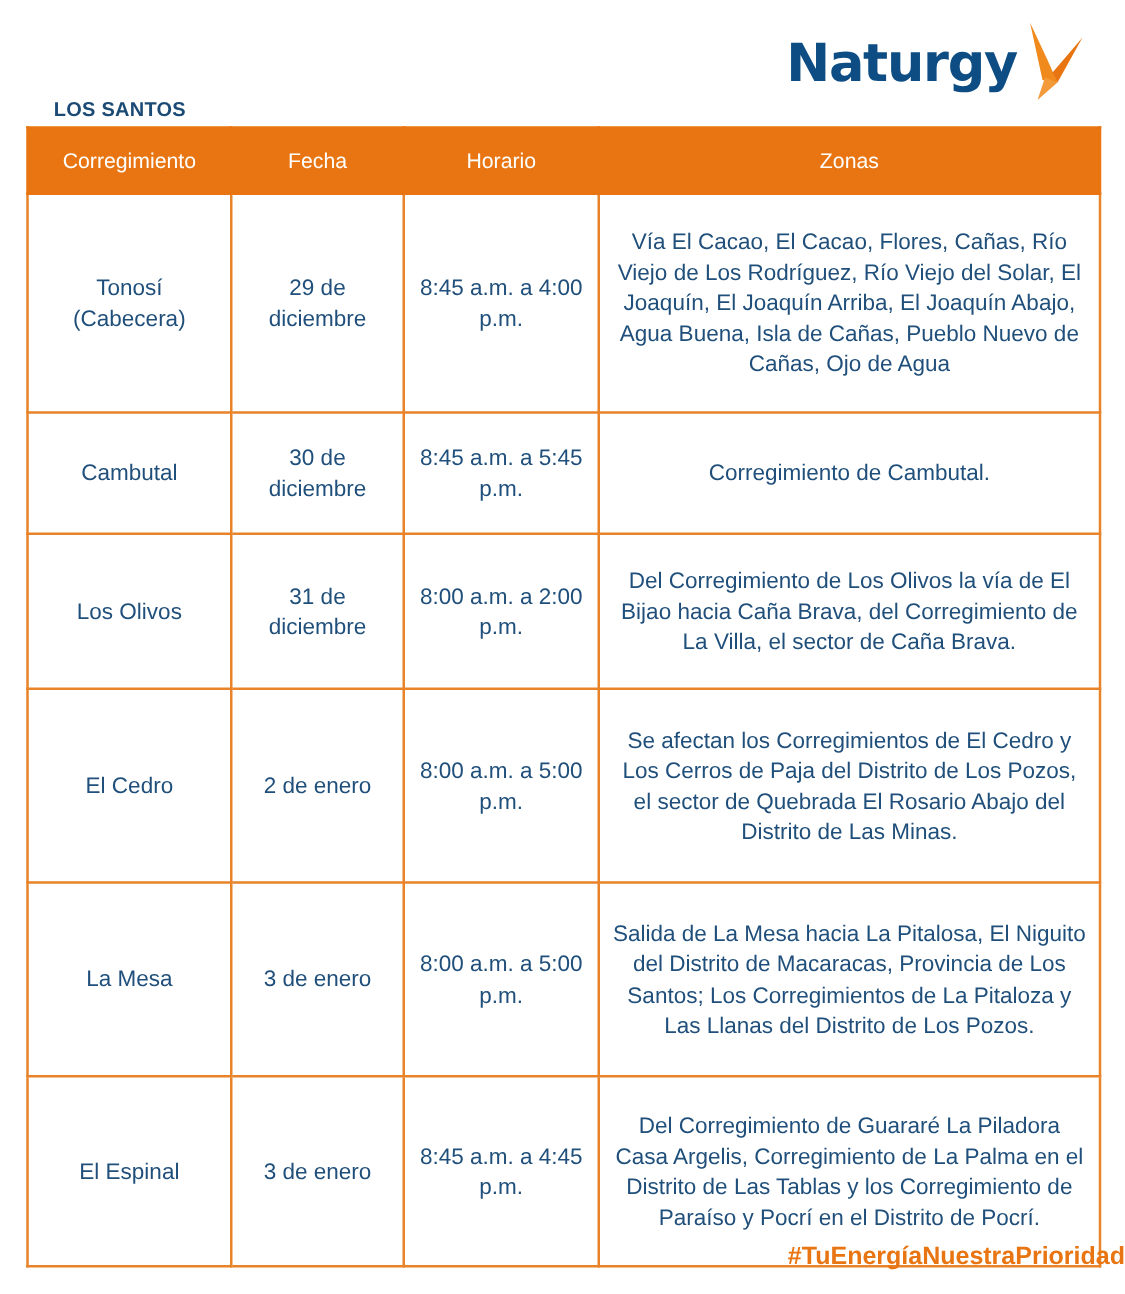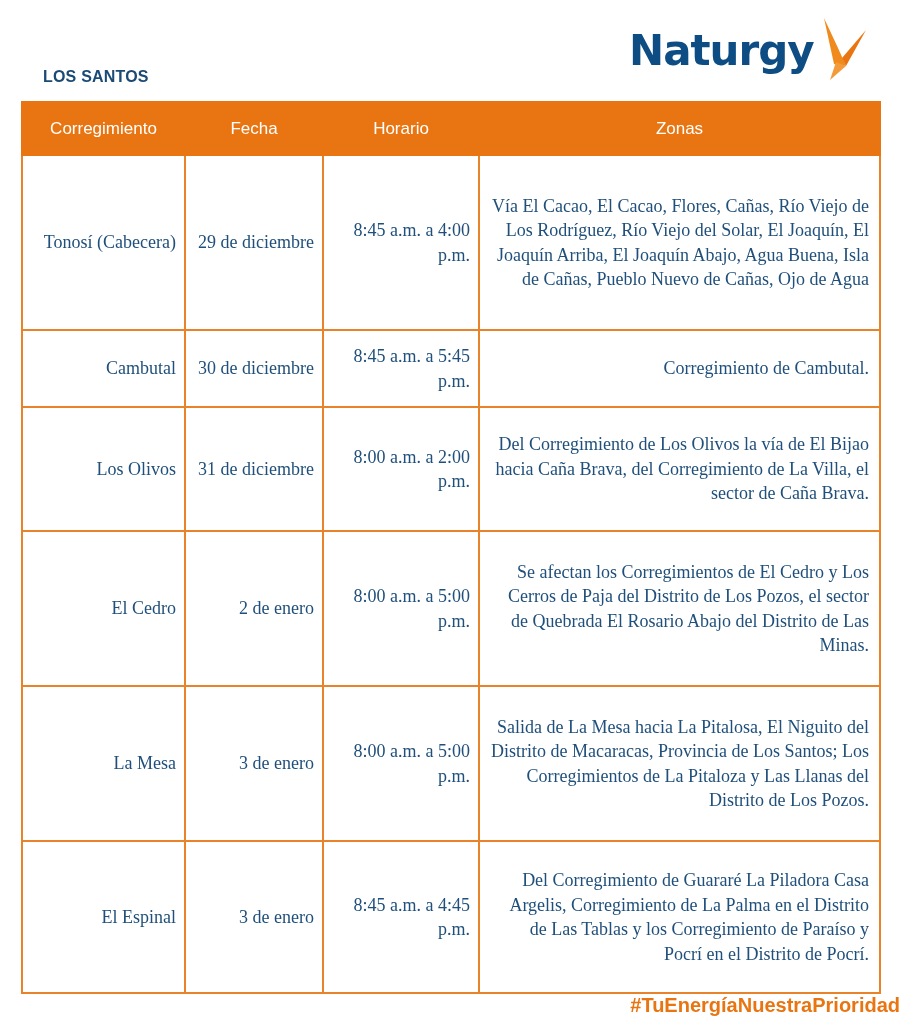--- a/index.html
+++ b/index.html
@@ -1,24 +1,24 @@
 <!DOCTYPE html>
 <html><head>
 <meta charset="utf-8">
 <style>
   html, body { margin: 0; padding: 0; }
   body { width: 900px; height: 1035px; background: #ffffff; position: relative; overflow: hidden;
          font-family: "Liberation Sans", "DejaVu Sans", sans-serif; color: #1f4f7a; }
-  .region-title { position: absolute; left: 43px; top: 68px; font-size: 16px; font-weight: bold; color: #1b4a75; letter-spacing: 0.2px; }
+  .region-title { position: absolute; left: 43px; top: 80px; font-size: 16px; font-weight: bold; color: #1b4a75; letter-spacing: 0.2px; }
   .logo { position: absolute; left: 629px; top: 18px; height: 70px; display: flex; align-items: flex-start; }
   .logo-text { font-family: "DejaVu Sans", sans-serif; font-weight: bold; font-size: 42px; color: #0d4d83; letter-spacing: -1px; margin-top: 8px; }
   .logo svg { margin-left: 2px; }
   table { position: absolute; left: 21px; top: 101px; width: 858px; border-collapse: collapse; table-layout: fixed; }
   th { background: #e87511; color: #ffffff; font-weight: normal; font-size: 17px; height: 51px; text-align: center; padding: 0; border: 2px solid #e87511; }
-  td { border: 2px solid #e8832a; text-align: right; vertical-align: middle; font-size: 18px; line-height: 24.5px; color: #1f4f7a; padding: 4px 8px; font-family: Liberation Serif, serif; }
+  td { border: 2px solid #e8832a; text-align: center; vertical-align: middle; font-size: 18px; line-height: 24.5px; color: #1f4f7a; padding: 4px 8px; }
   td.zonas { padding: 4px 10px; }
   .footer { position: absolute; left: 0; width: 900px; top: 994px; text-align: right; font-size: 20px; font-weight: bold; color: #e87511; }
 </style>
 </head>
 <body>
 
 <div class="logo">
   <span class="logo-text">Naturgy</span>
   <svg width="52" height="62" viewBox="0 0 52 62">
     <path d="M8 0 L22 30 L30 48 L18 46 Z" fill="#f08a1c"></path>
@@ -44,21 +44,21 @@
       <th>Zonas</th>
     </tr>
   </thead>
   <tbody>
     <tr style="height:175px">
       <td>Tonosí (Cabecera)</td>
       <td>29 de diciembre</td>
       <td>8:45 a.m. a 4:00 p.m.</td>
       <td class="zonas">Vía El Cacao, El Cacao, Flores, Cañas, Río Viejo de Los Rodríguez, Río Viejo del Solar, El Joaquín, El Joaquín Arriba, El Joaquín Abajo, Agua Buena, Isla de Cañas, Pueblo Nuevo de Cañas, Ojo de Agua</td>
     </tr>
-    <tr style="height:77px">
+    <tr style="height:97px">
       <td>Cambutal</td>
       <td>30 de diciembre</td>
       <td>8:45 a.m. a 5:45 p.m.</td>
       <td class="zonas">Corregimiento de Cambutal.</td>
     </tr>
     <tr style="height:124px">
       <td>Los Olivos</td>
       <td>31 de diciembre</td>
       <td>8:00 a.m. a 2:00 p.m.</td>
       <td class="zonas">Del Corregimiento de Los Olivos la vía de El Bijao hacia Caña Brava, del Corregimiento de La Villa, el sector de Caña Brava.</td>

